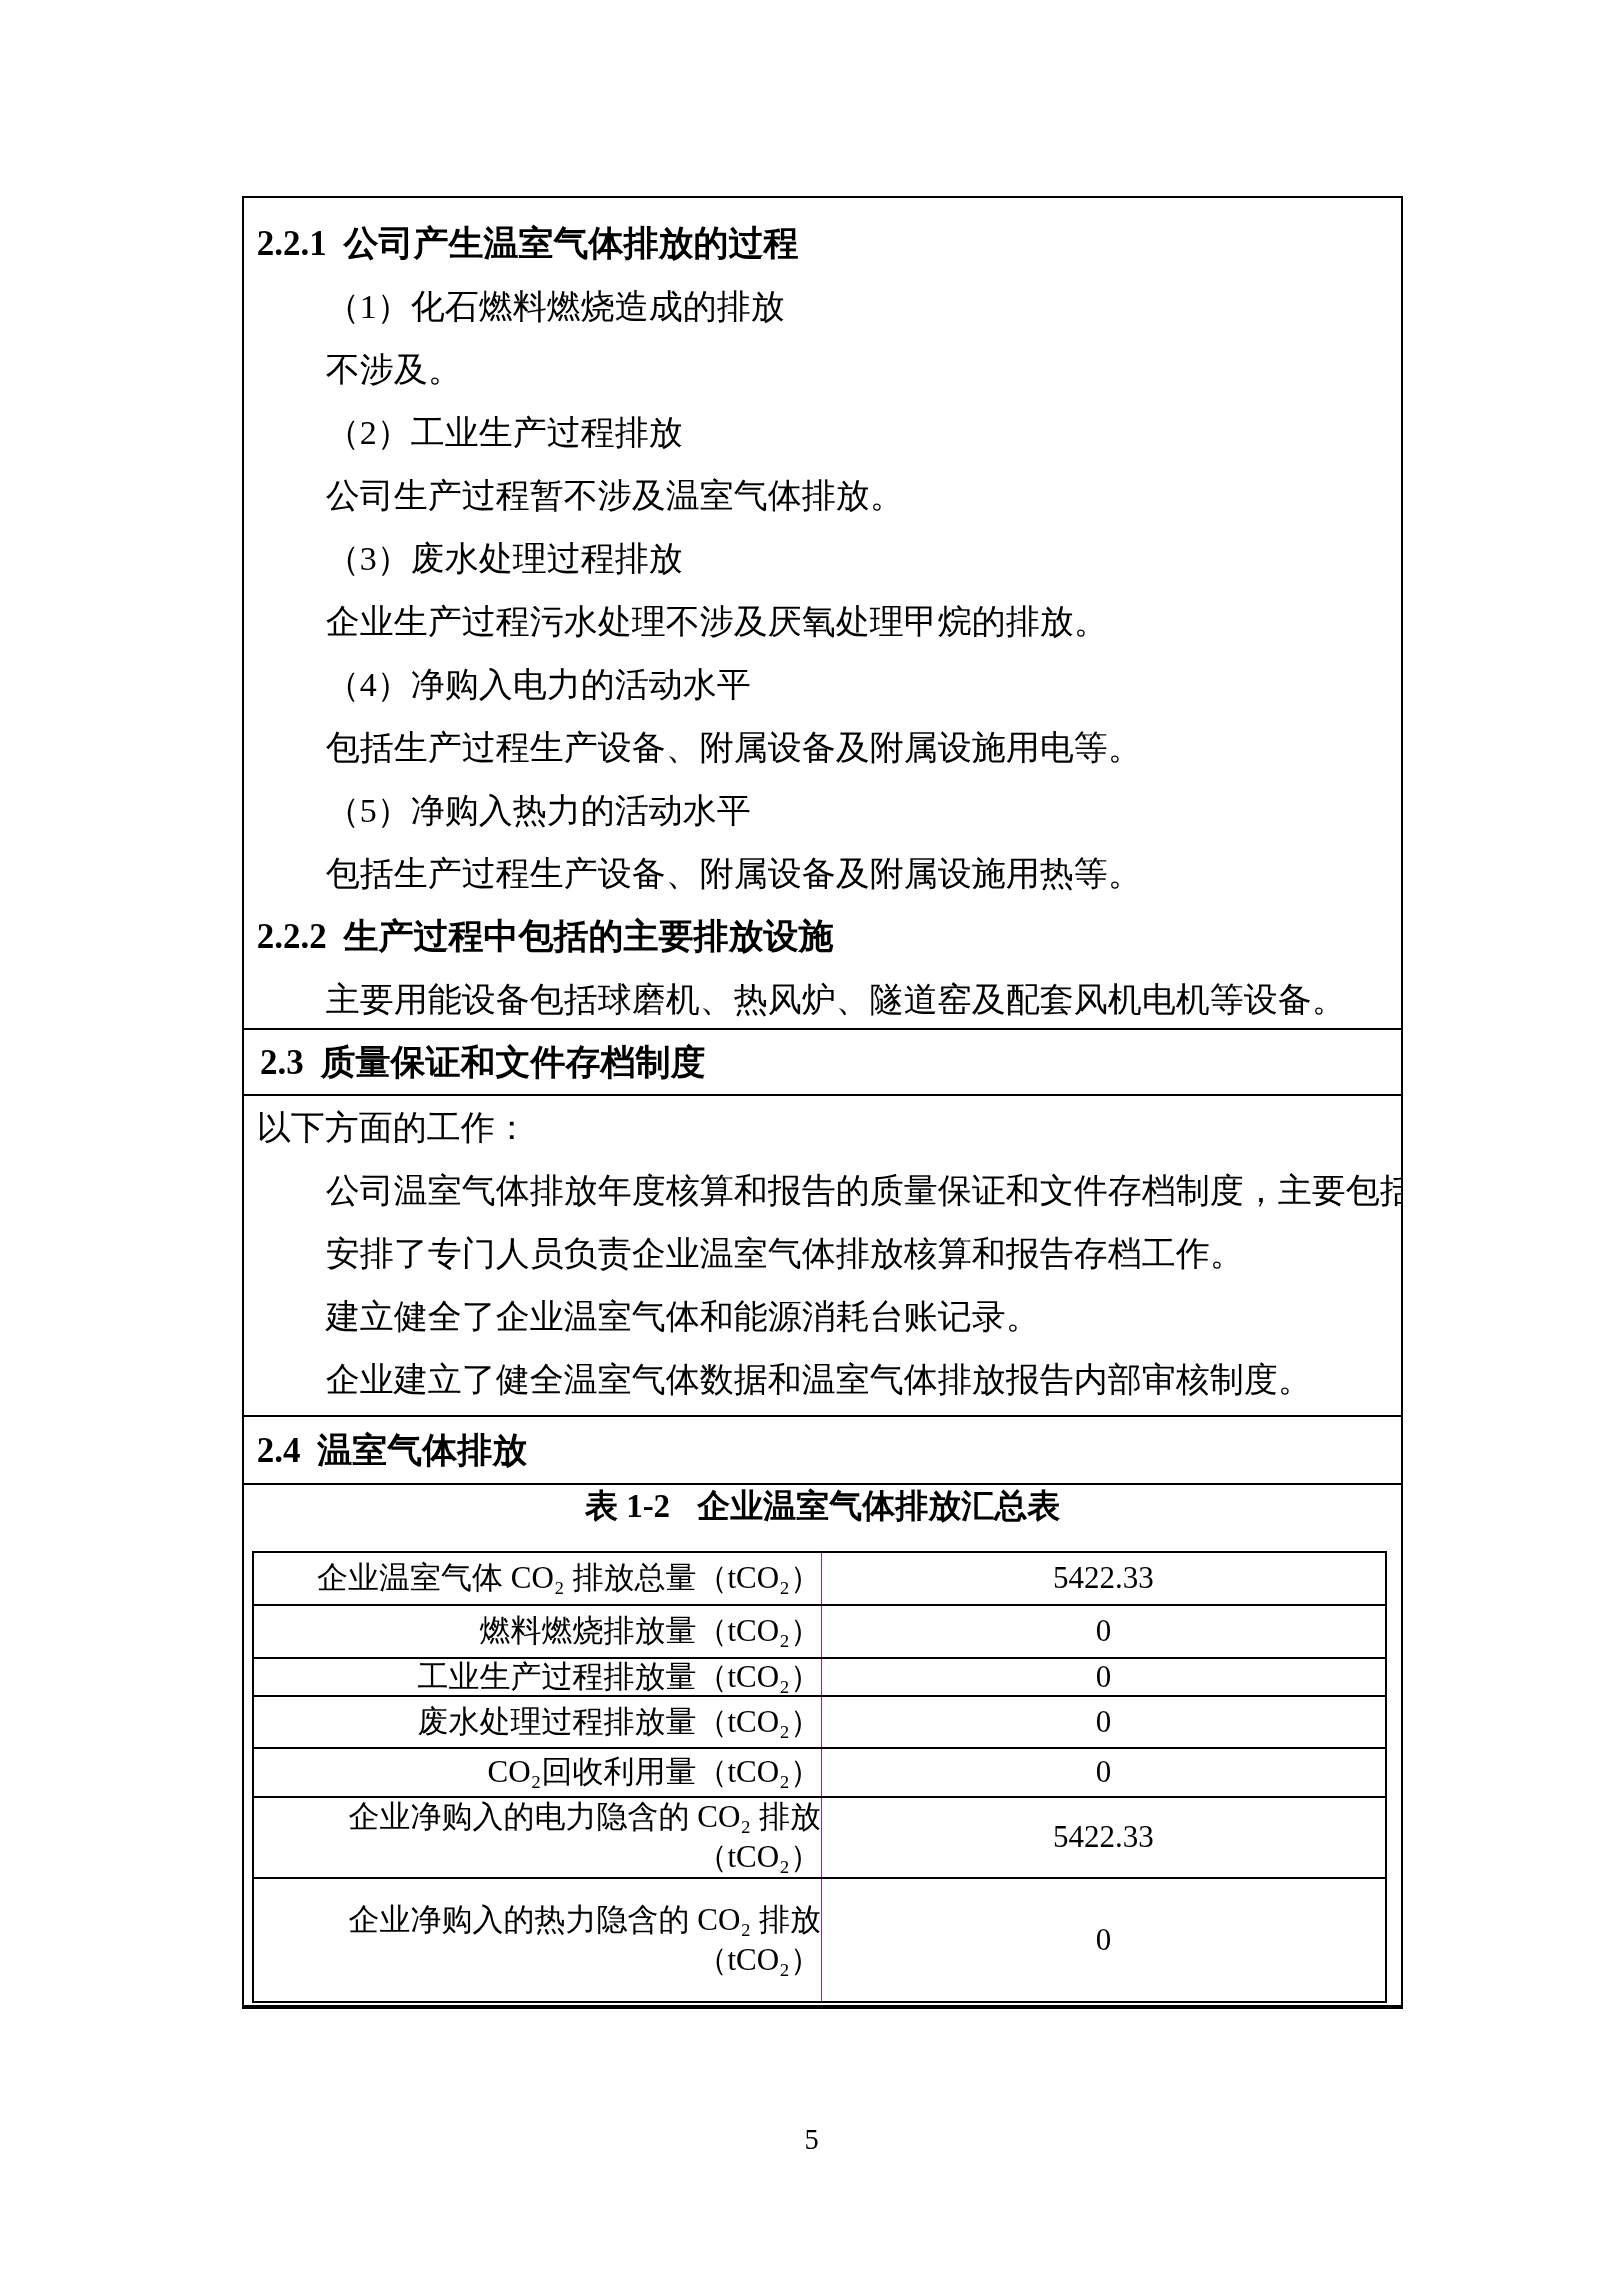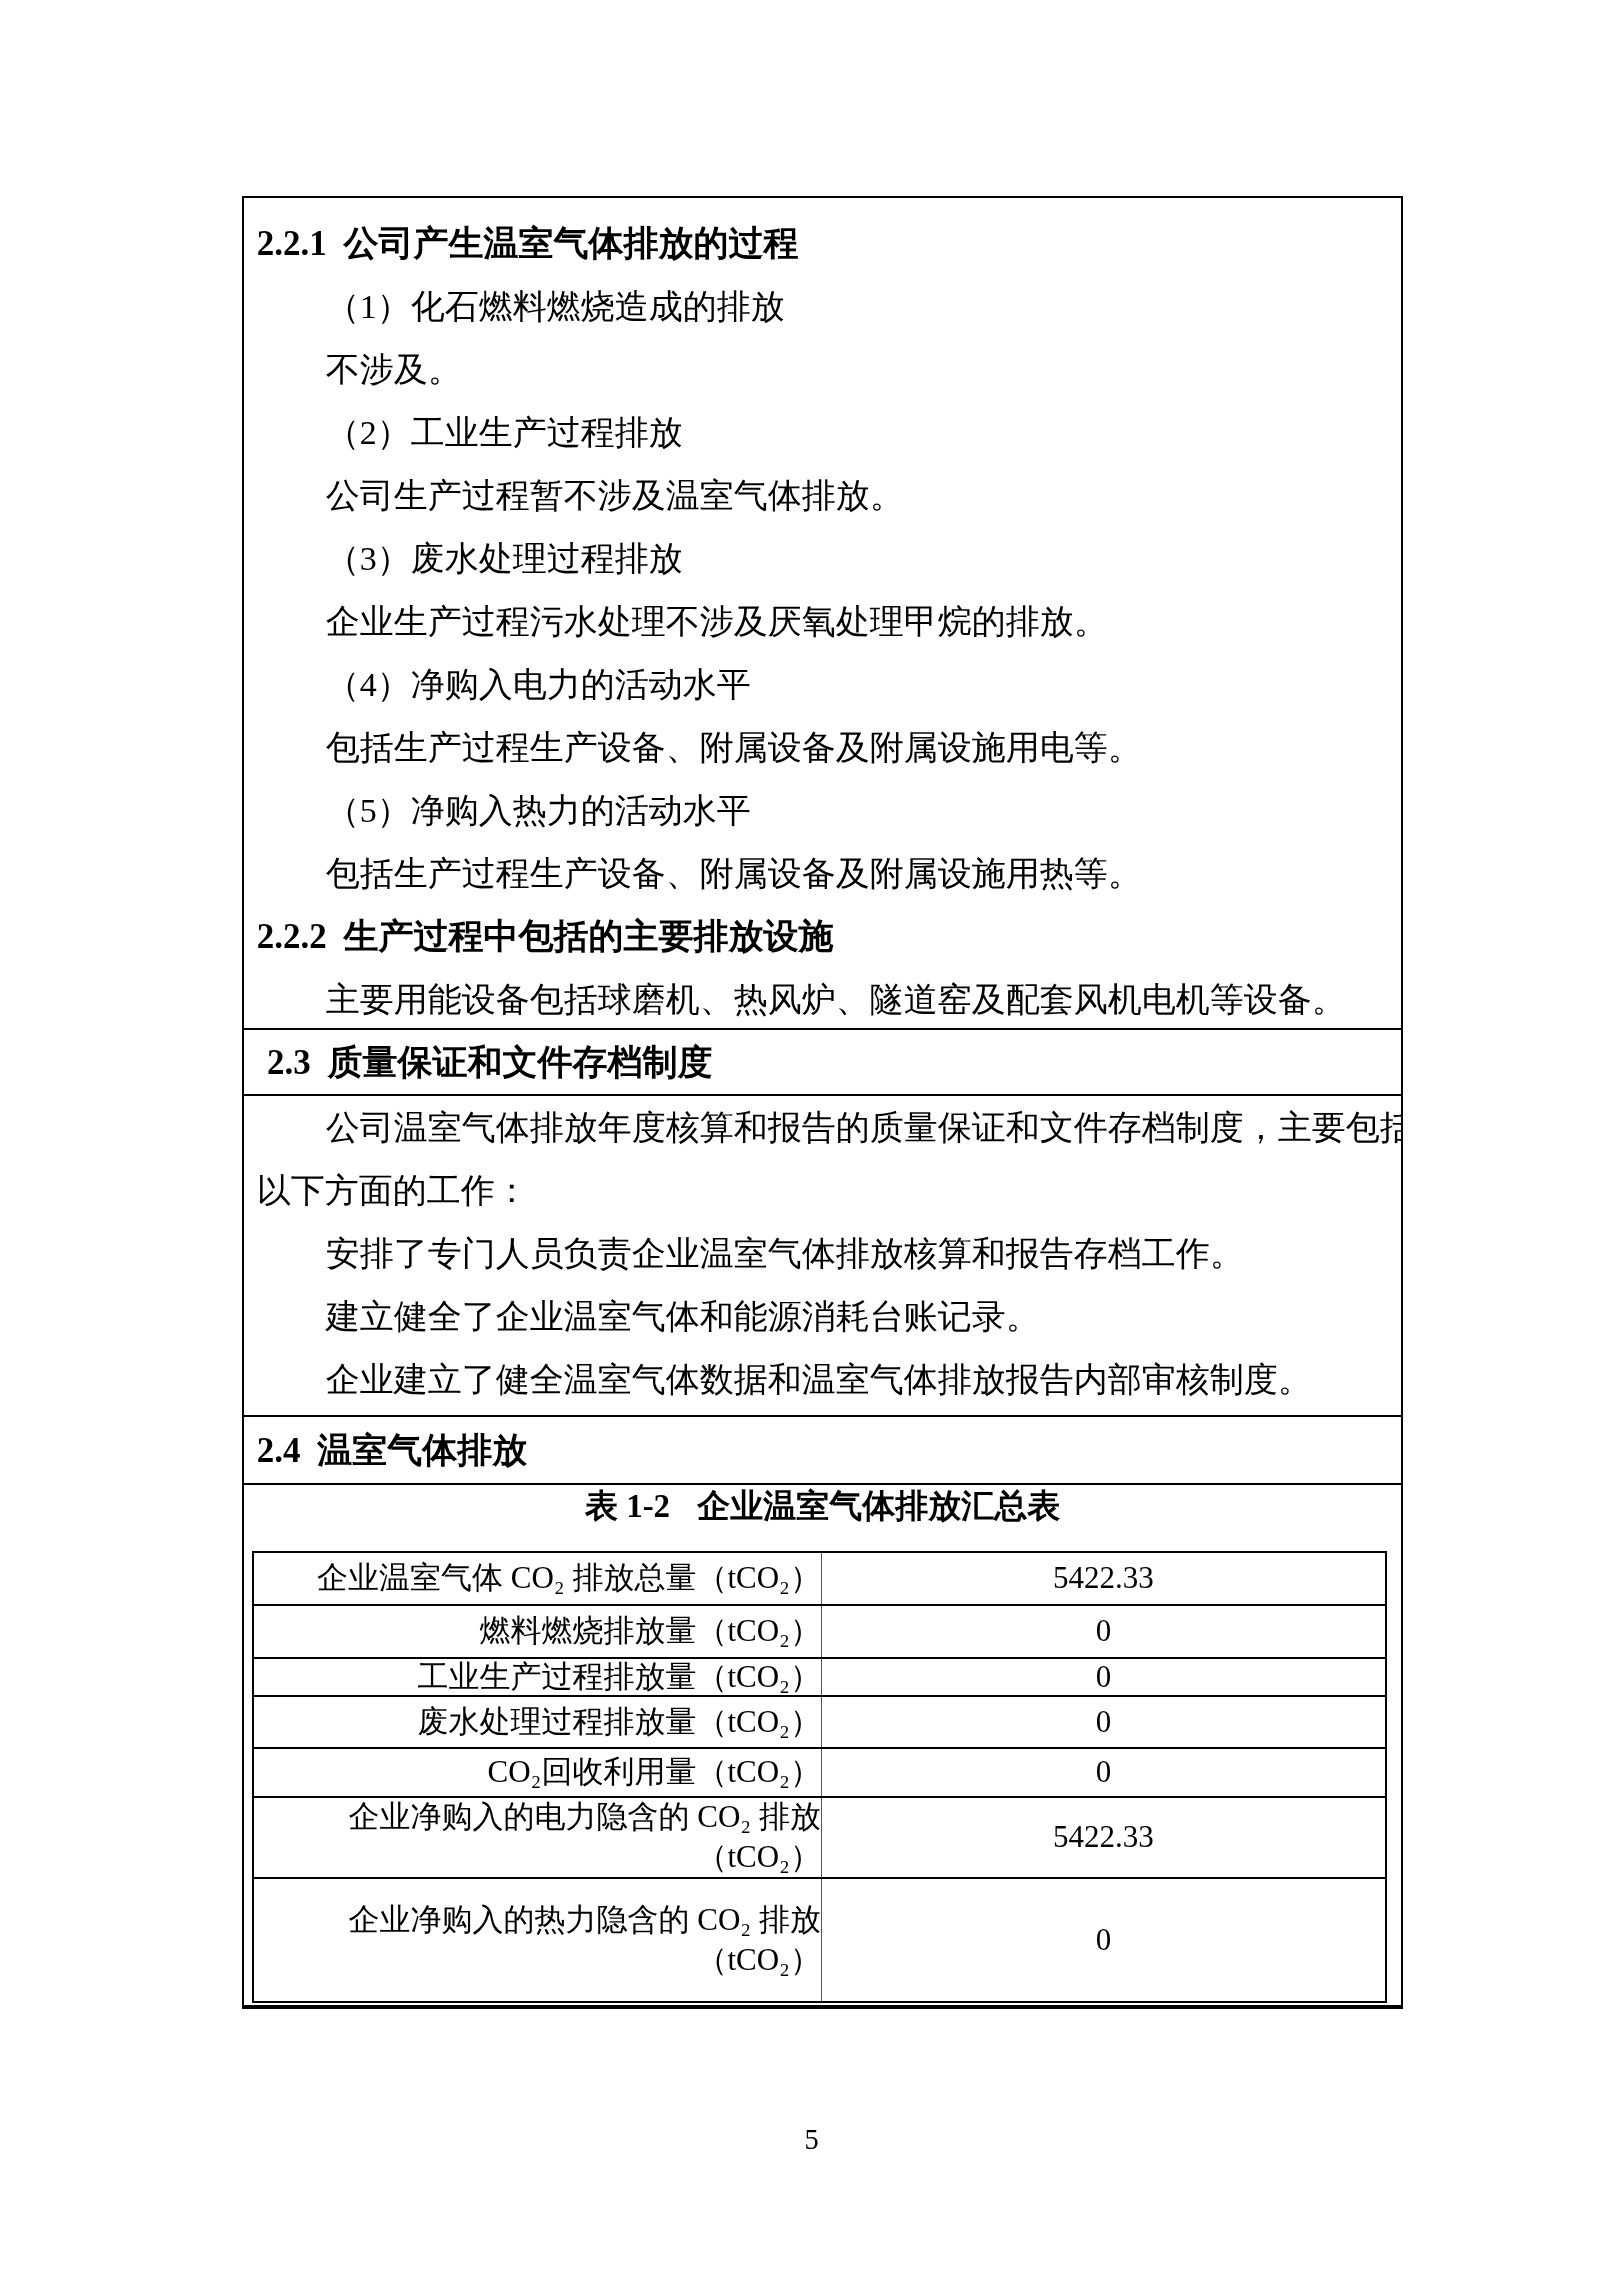--- a/index.html
+++ b/index.html
@@ -24,21 +24,21 @@
     border: 2.5px solid #000;
     border-bottom-width: 4.9px;
     background: #fff;
   }
   .trow {
     box-sizing: border-box;
     border-bottom: 2.9px solid #000;
     overflow: hidden;
   }
   .row-a { height: 832px; padding: 13.7px 19.6px 0 12.8px; }
-  .row-b { height: 66px; display: flex; align-items: center; padding-left: 23px; }
+  .row-b { height: 66px; display: flex; align-items: center; padding-left: 16px; }
   .row-c { height: 321px; padding: 0 19.6px 0 12.8px; }
   .row-d { height: 68px; display: flex; align-items: center; padding-left: 12.8px; text-align: center; }
   .row-e { height: 519px; border-bottom: none; }
 
   .line {
     font-size: 34px;
     line-height: 63px;
     white-space: nowrap;
   }
   .indent { padding-left: 69px; }
@@ -129,22 +129,22 @@
     <div class="line indent">主要用能设备包括球磨机、热风炉、隧道窑及配套风机电机等设备。</div>
   </div>
 
   <div class="trow row-b">
     <div class="line heading">
       <span>2.3</span><span class="h-title">质量保证和文件存档制度</span>
     </div>
   </div>
 
   <div class="trow row-c">
+    <div class="line">以下方面的工作：</div>
     <div class="line indent">公司温室气体排放年度核算和报告的质量保证和文件存档制度，主要包括</div>
-    <div class="line">以下方面的工作：</div>
     <div class="line indent">安排了专门人员负责企业温室气体排放核算和报告存档工作。</div>
     <div class="line indent">建立健全了企业温室气体和能源消耗台账记录。</div>
     <div class="line indent">企业建立了健全温室气体数据和温室气体排放报告内部审核制度。</div>
   </div>
 
   <div class="trow row-d">
     <div class="line heading">
       <span>2.4</span><span class="h-title">温室气体排放</span>
     </div>
   </div>

